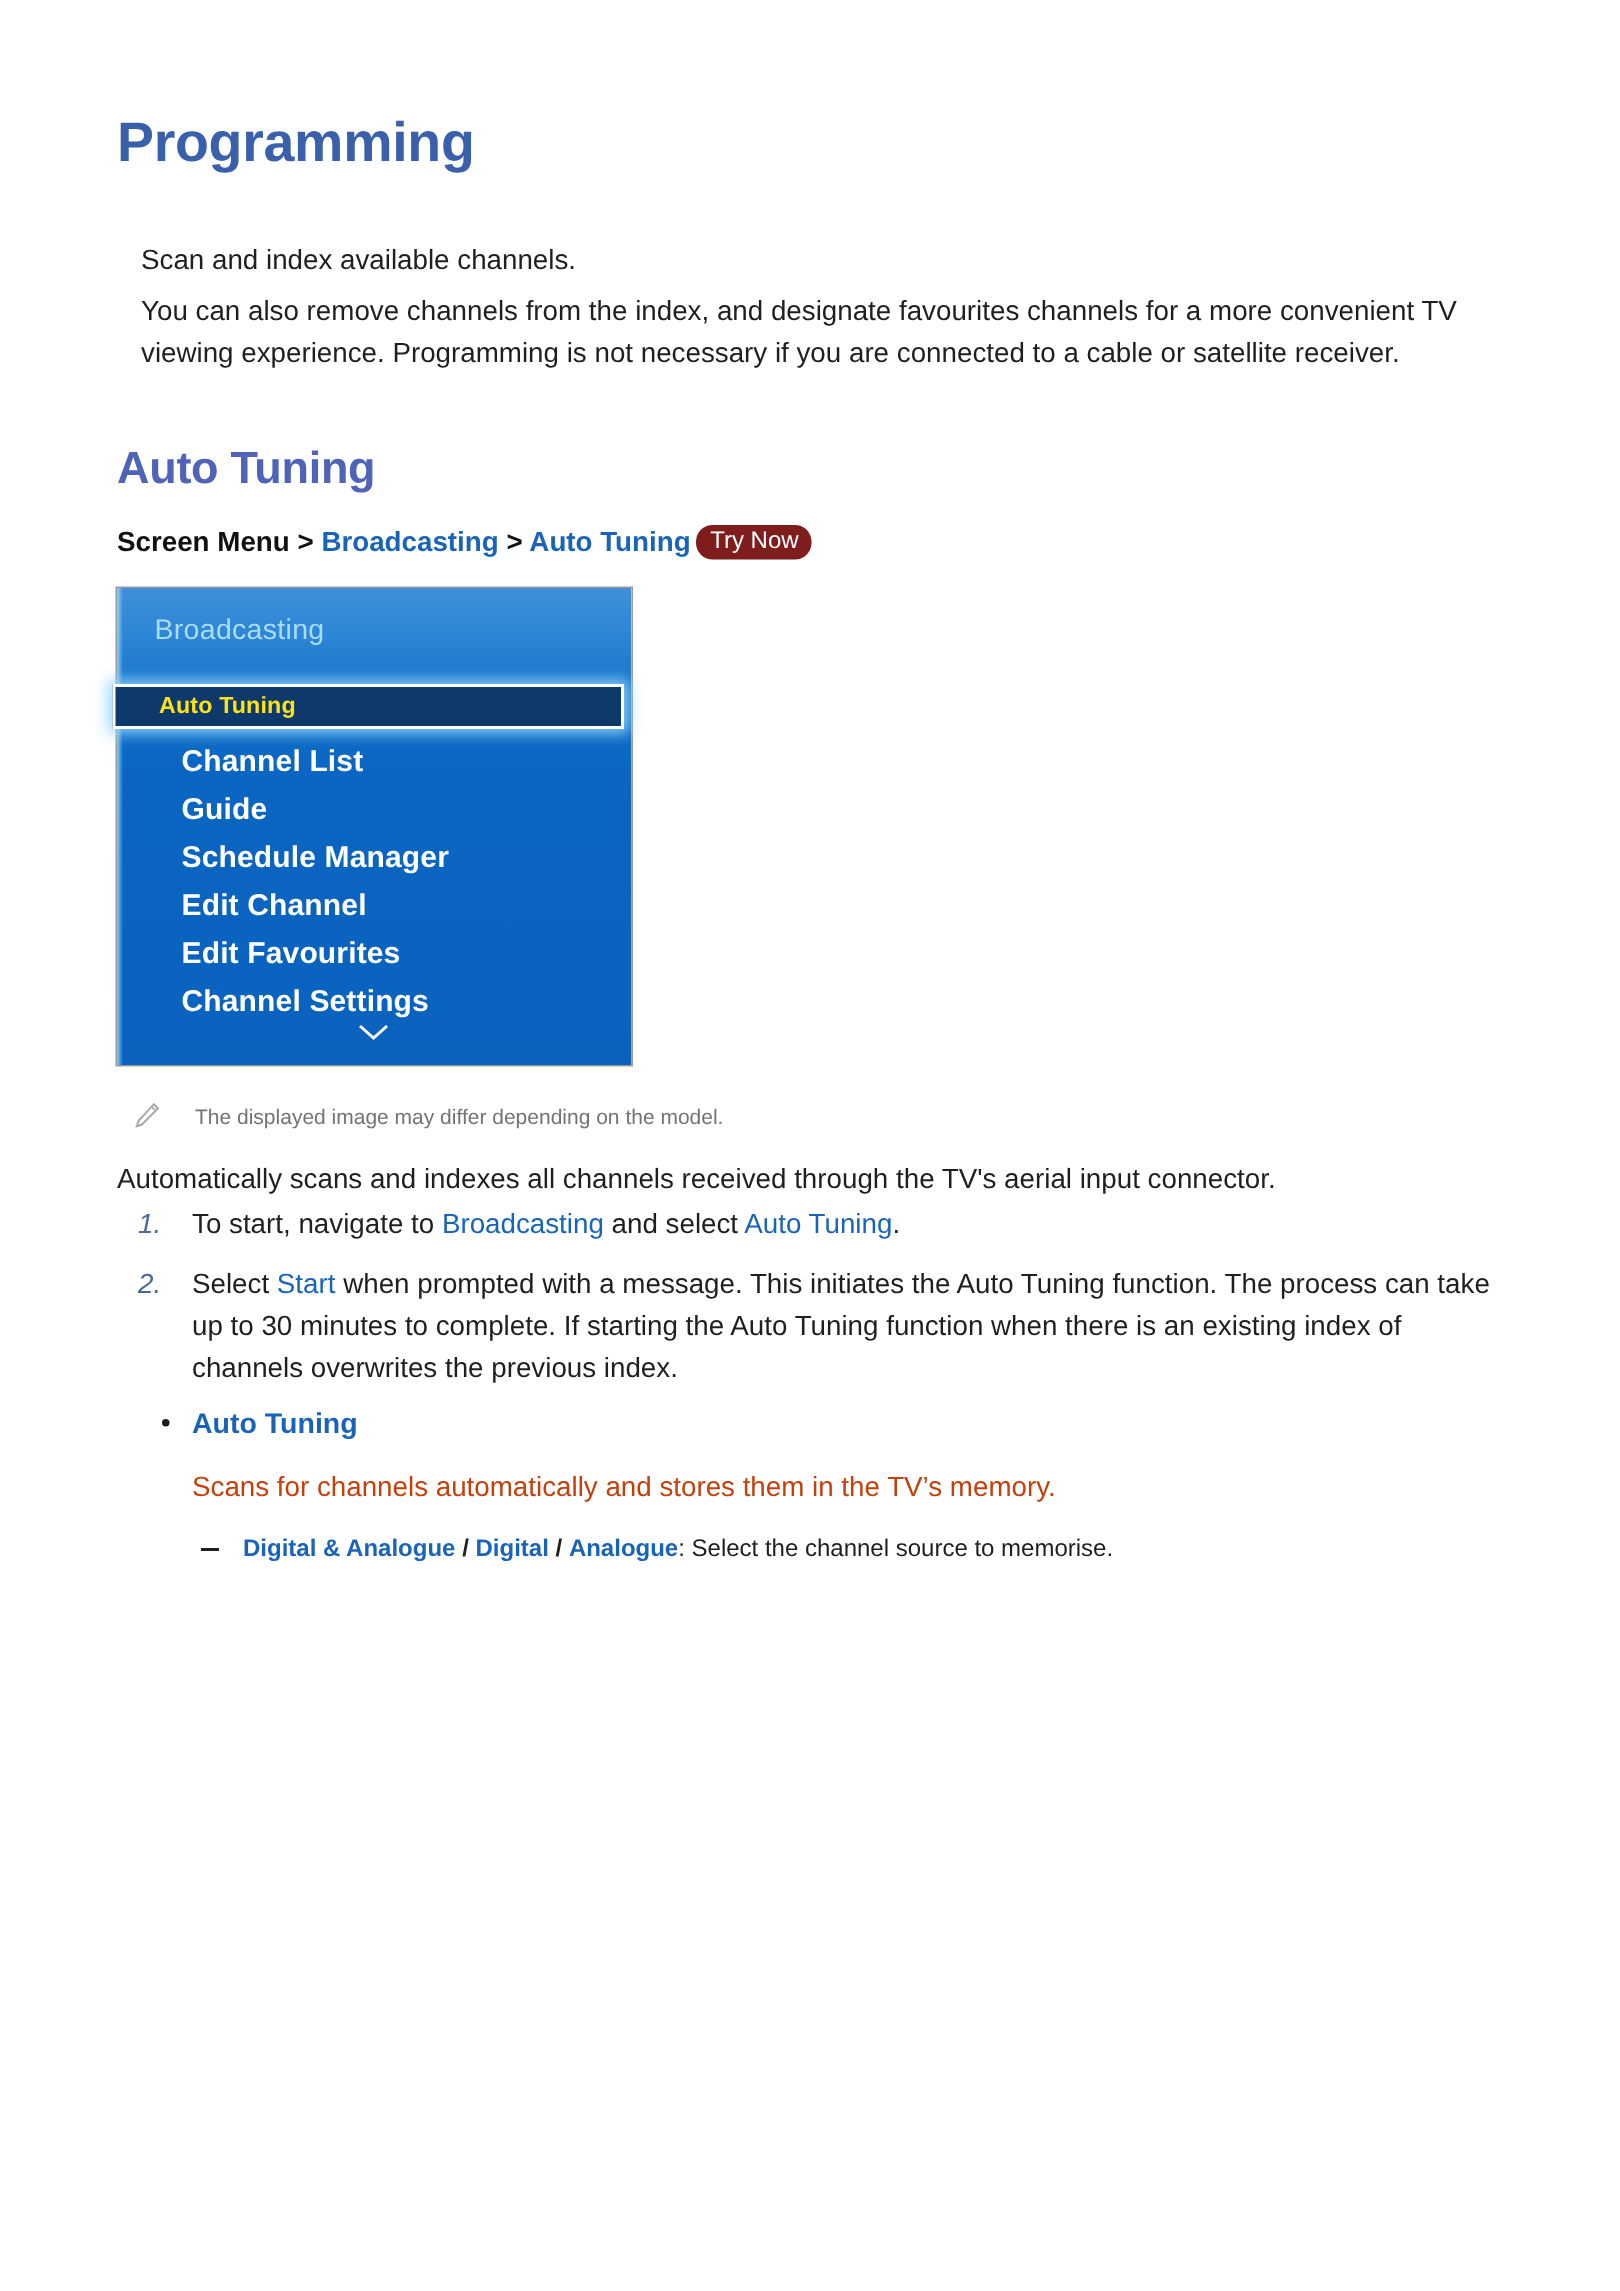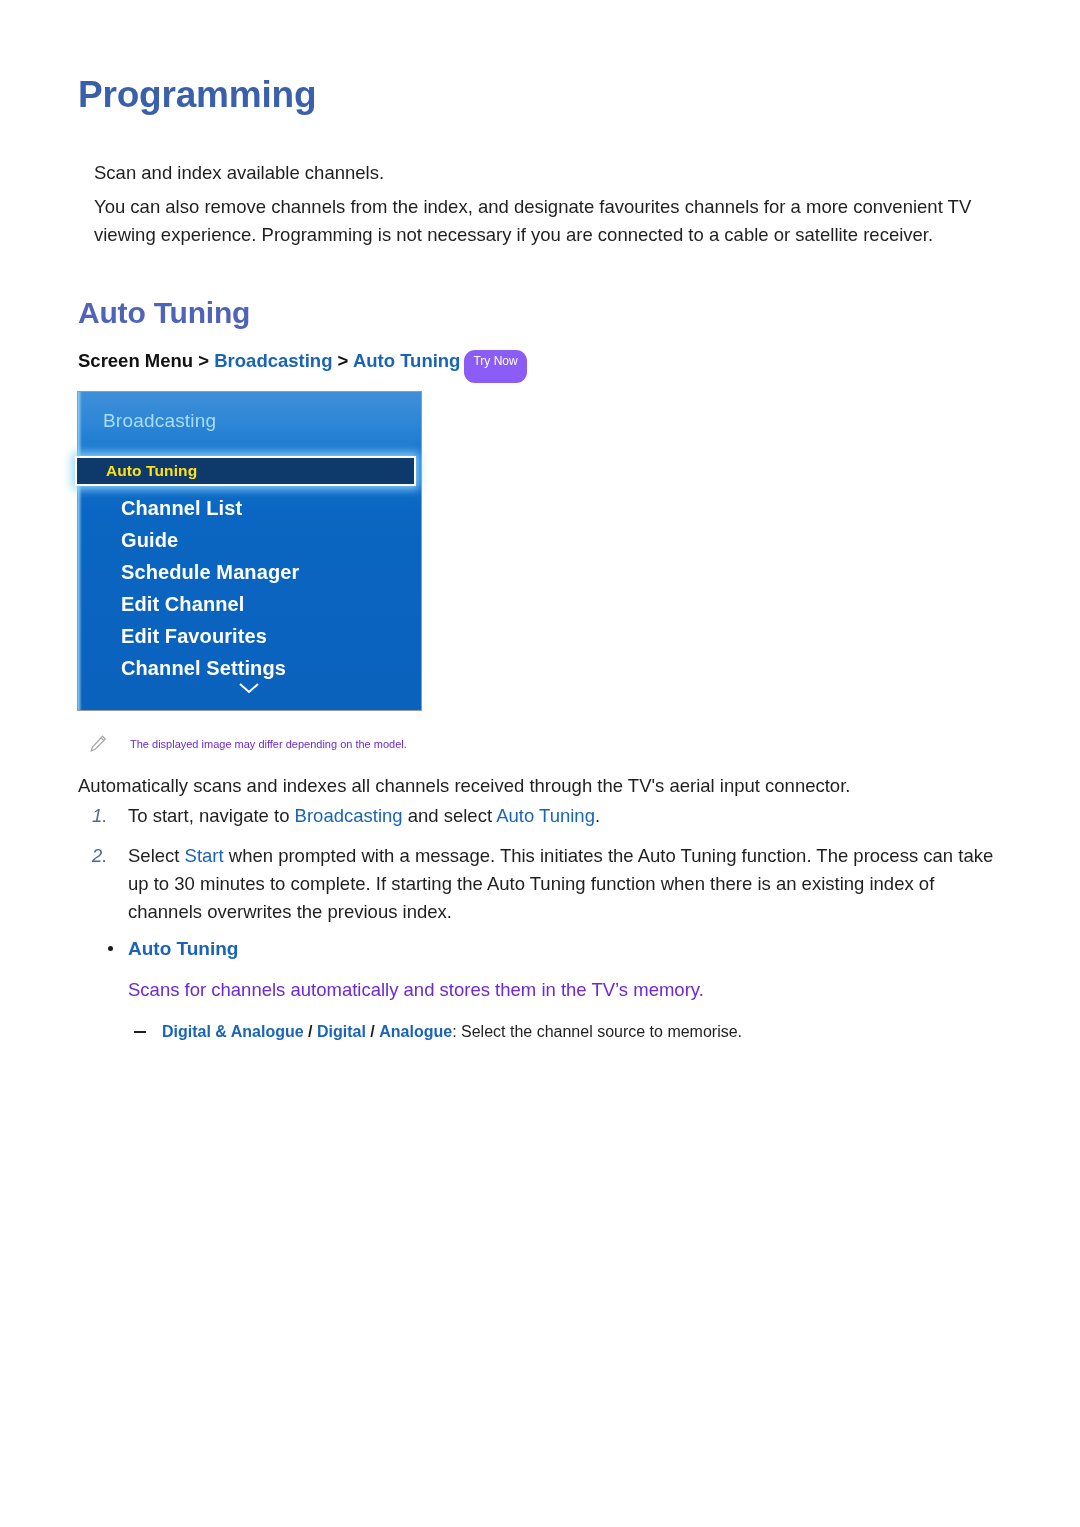--- a/index.html
+++ b/index.html
@@ -75,26 +75,26 @@
     font-weight: bold;
     color: #111111;
     white-space: nowrap;
     line-height: 26px;
   }
   .breadcrumb .bc-blue { color: #1a64b8; }
   .breadcrumb .bc-sep { color: #111111; font-weight: bold; }
 
   .try-now {
     display: inline-block;
-    background: #8b5cf6;
+    background: #7f1d1d;
     color: #ffffff;
-    font-size: 12px;
+    font-size: 16px;
     font-weight: normal;
     border-radius: 11px;
-    padding: 2px 9px 13px 9px;
+    padding: 2px 9px 3px 9px;
     margin-left: 4px;
     position: relative;
     top: -2px;
     line-height: 18px;
   }
 
   
   .tv-panel {
     position: absolute;
     left: 0px;
@@ -174,22 +174,22 @@
   }
   .note-icon {
     width: 20px;
     height: 20px;
     margin-right: 22px;
     flex: 0 0 auto;
     position: relative;
     top: 1px;
   }
   .note-text {
-    font-size: 11px;
-    color: #6d28d9;
+    font-size: 14px;
+    color: #737373;
     line-height: 22px;
   }
 
   .intro-line {
     position: absolute;
     top: 772px;
     left: 0;
     font-size: 18.5px;
     color: #1f1f1f;
     line-height: 28px;
@@ -248,21 +248,21 @@
   .bullet-title {
     color: #1a64b8;
     font-weight: bold;
     font-size: 19px;
   }
   .bullet-desc {
     padding-left: 50px;
     margin-top: 13px;
     font-size: 18.5px;
     line-height: 28px;
-    color: #6d28d9;
+    color: #c2410c;
   }
   .sub-row {
     position: relative;
     padding-left: 84px;
     margin-top: 14px;
     font-size: 16px;
     line-height: 28px;
     color: #1f1f1f;
   }
   .sub-dash {

